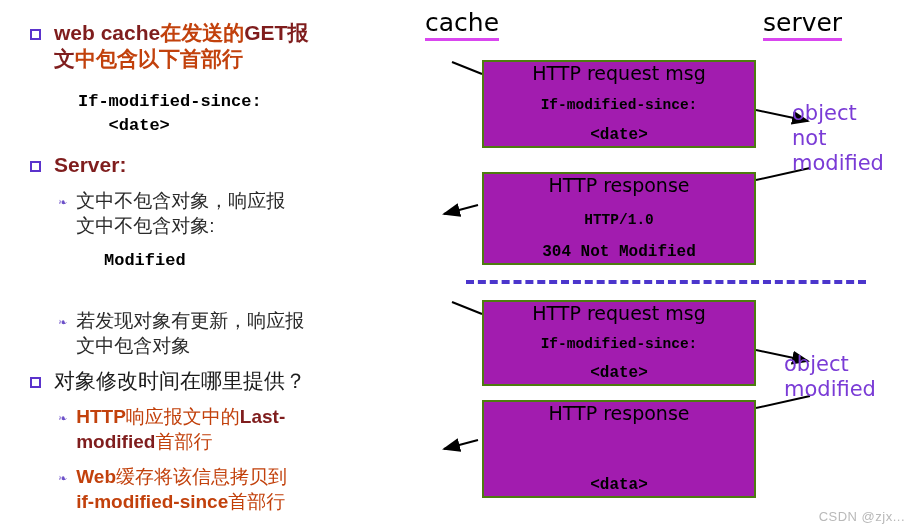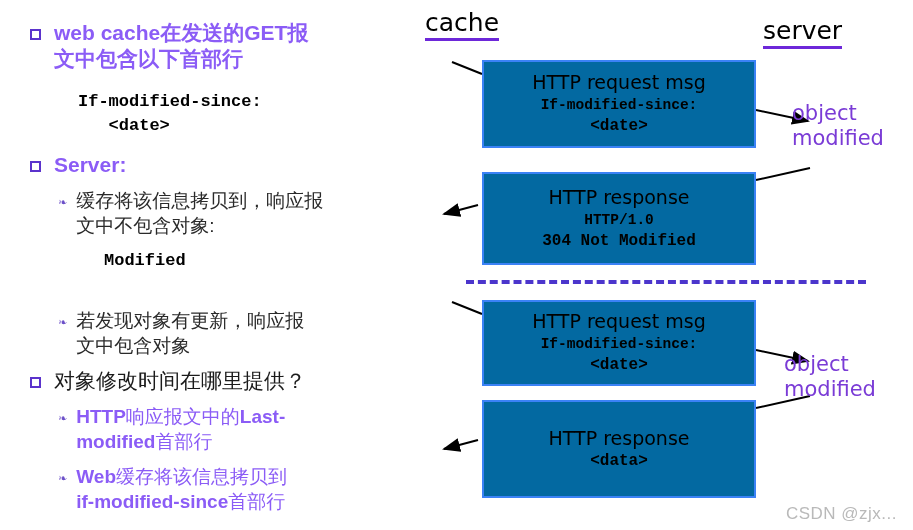--- a/index.html
+++ b/index.html
@@ -64,47 +64,47 @@
   }
   .l2-text.bold { font-weight: 700; }
   .mono {
     font-family: "Liberation Mono", "DejaVu Sans Mono", monospace;
     font-size: 17px;
     line-height: 24px;
     color: #000000;
     font-weight: 700;
     white-space: pre;
   }
-  .red { color: #8b5cf6; }
-  .dark { color: #8b5cf6; }
+  .red { color: #7f1d1d; }
+  .dark { color: #c2410c; }
 
   
   #diagram {
     position: absolute;
     left: 420px; top: 0px;
     width: 493px; height: 530px;
   }
   .head-label {
     position: absolute;
     font-family: "DejaVu Sans", sans-serif;
     font-size: 25px;
     color: #000000;
-    border-bottom: 3px solid #6d28d9;
+    border-bottom: 3px solid #d946ef;
     padding-bottom: 1px;
     letter-spacing: 0px;
   }
   .msgbox {
     position: absolute;
     box-sizing: border-box;
-    border: 2px solid #3b82f6;
-    background: #0369a1;
+    border: 2px solid #4d7c0f;
+    background: #a21caf;
     display: flex;
     flex-direction: column;
     align-items: center;
-    justify-content: center;
+    justify-content: space-between;
   }
   .msgbox .title {
     font-family: "DejaVu Sans", sans-serif;
     font-size: 19px;
     color: #000000;
     line-height: 23px;
     margin-bottom: 1px;
   }
   .msgbox .code {
     font-family: "Liberation Mono", "DejaVu Sans Mono", monospace;
@@ -126,23 +126,23 @@
     text-align: left;
   }
   #divider {
     position: absolute;
     left: 46px; top: 280px;
     width: 400px; height: 0;
     border-top: 4px dashed #4b35cc;
   }
   #watermark {
     position: absolute;
-    right: 16px; bottom: 6px;
-    font-family: "Liberation Sans", sans-serif;
-    font-size: 17px;
+    right: 8px; bottom: 6px;
+    font-family: "Liberation Sans", sans-serif;
+    font-size: 13px;
     color: #b9b9b9;
     letter-spacing: 0.5px;
   }
   svg.connectors {
     position: absolute;
     left: 0; top: 0;
     width: 493px; height: 530px;
     overflow: visible;
     pointer-events: none;
   }
@@ -170,21 +170,21 @@
     <div class="bullet-row" style="left:30px; top:152px; width:380px;">
       <div class="sq-marker"></div>
       <div>
         <div class="l1-text"><span class="red">Server:</span></div>
       </div>
     </div>
 
     <div class="bullet-row" style="left:58px; top:188px; width:350px;">
       <div class="dia-marker">❧</div>
       <div>
-        <div class="l2-text">缓存将该信息拷贝到，响应报</div>
+        <div class="l2-text">文中不包含对象，响应报</div>
         <div class="l2-text">文中不包含对象:</div>
       </div>
     </div>
 
     <div style="position:absolute; left:104px; top:249px;">
       <div class="mono">Modified</div>
     </div>
 
     <div class="bullet-row" style="left:58px; top:308px; width:350px;">
       <div class="dia-marker">❧</div>
@@ -215,21 +215,21 @@
         <div class="l2-text bold"><span class="dark">Web</span><span class="dark" style="font-weight:400;">缓存将该信息拷贝到</span></div>
         <div class="l2-text bold"><span class="dark">if-modified-since</span><span class="dark" style="font-weight:400;">首部行</span></div>
       </div>
     </div>
 
   </div>
 
   <div id="diagram">
 
     <div class="head-label" style="left:5px; top:8px;">cache</div>
-    <div class="head-label" style="left:343px; top:16px;">server</div>
+    <div class="head-label" style="left:343px; top:8px;">server</div>
 
     <svg class="connectors" viewBox="0 0 493 530">
       <defs>
         <marker id="ah" markerWidth="9" markerHeight="7" refX="8" refY="3.5" orient="auto">
           <polygon points="0 0, 9 3.5, 0 7" fill="#000"></polygon>
         </marker>
       </defs>
 
       <line x1="32" y1="62" x2="62" y2="74" stroke="#000" stroke-width="2"></line>
 
@@ -255,20 +255,21 @@
     </div>
 
     <div class="msgbox" style="left:62px; top:172px; width:274px; height:93px;">
       <div class="title">HTTP response</div>
       <div class="code">HTTP/1.0</div>
       <div class="code big">304 Not Modified</div>
     </div>
 
     <div class="note" style="left:372px; top:101px; width:118px;">
       <div>object</div>
+      <div>not</div>
       <div>modified</div>
     </div>
 
     <div id="divider"></div>
 
     <div class="msgbox" style="left:62px; top:300px; width:274px; height:86px;">
       <div class="title">HTTP request msg</div>
       <div class="code">If-modified-since:</div>
       <div class="code big">&lt;date&gt;</div>
     </div>

